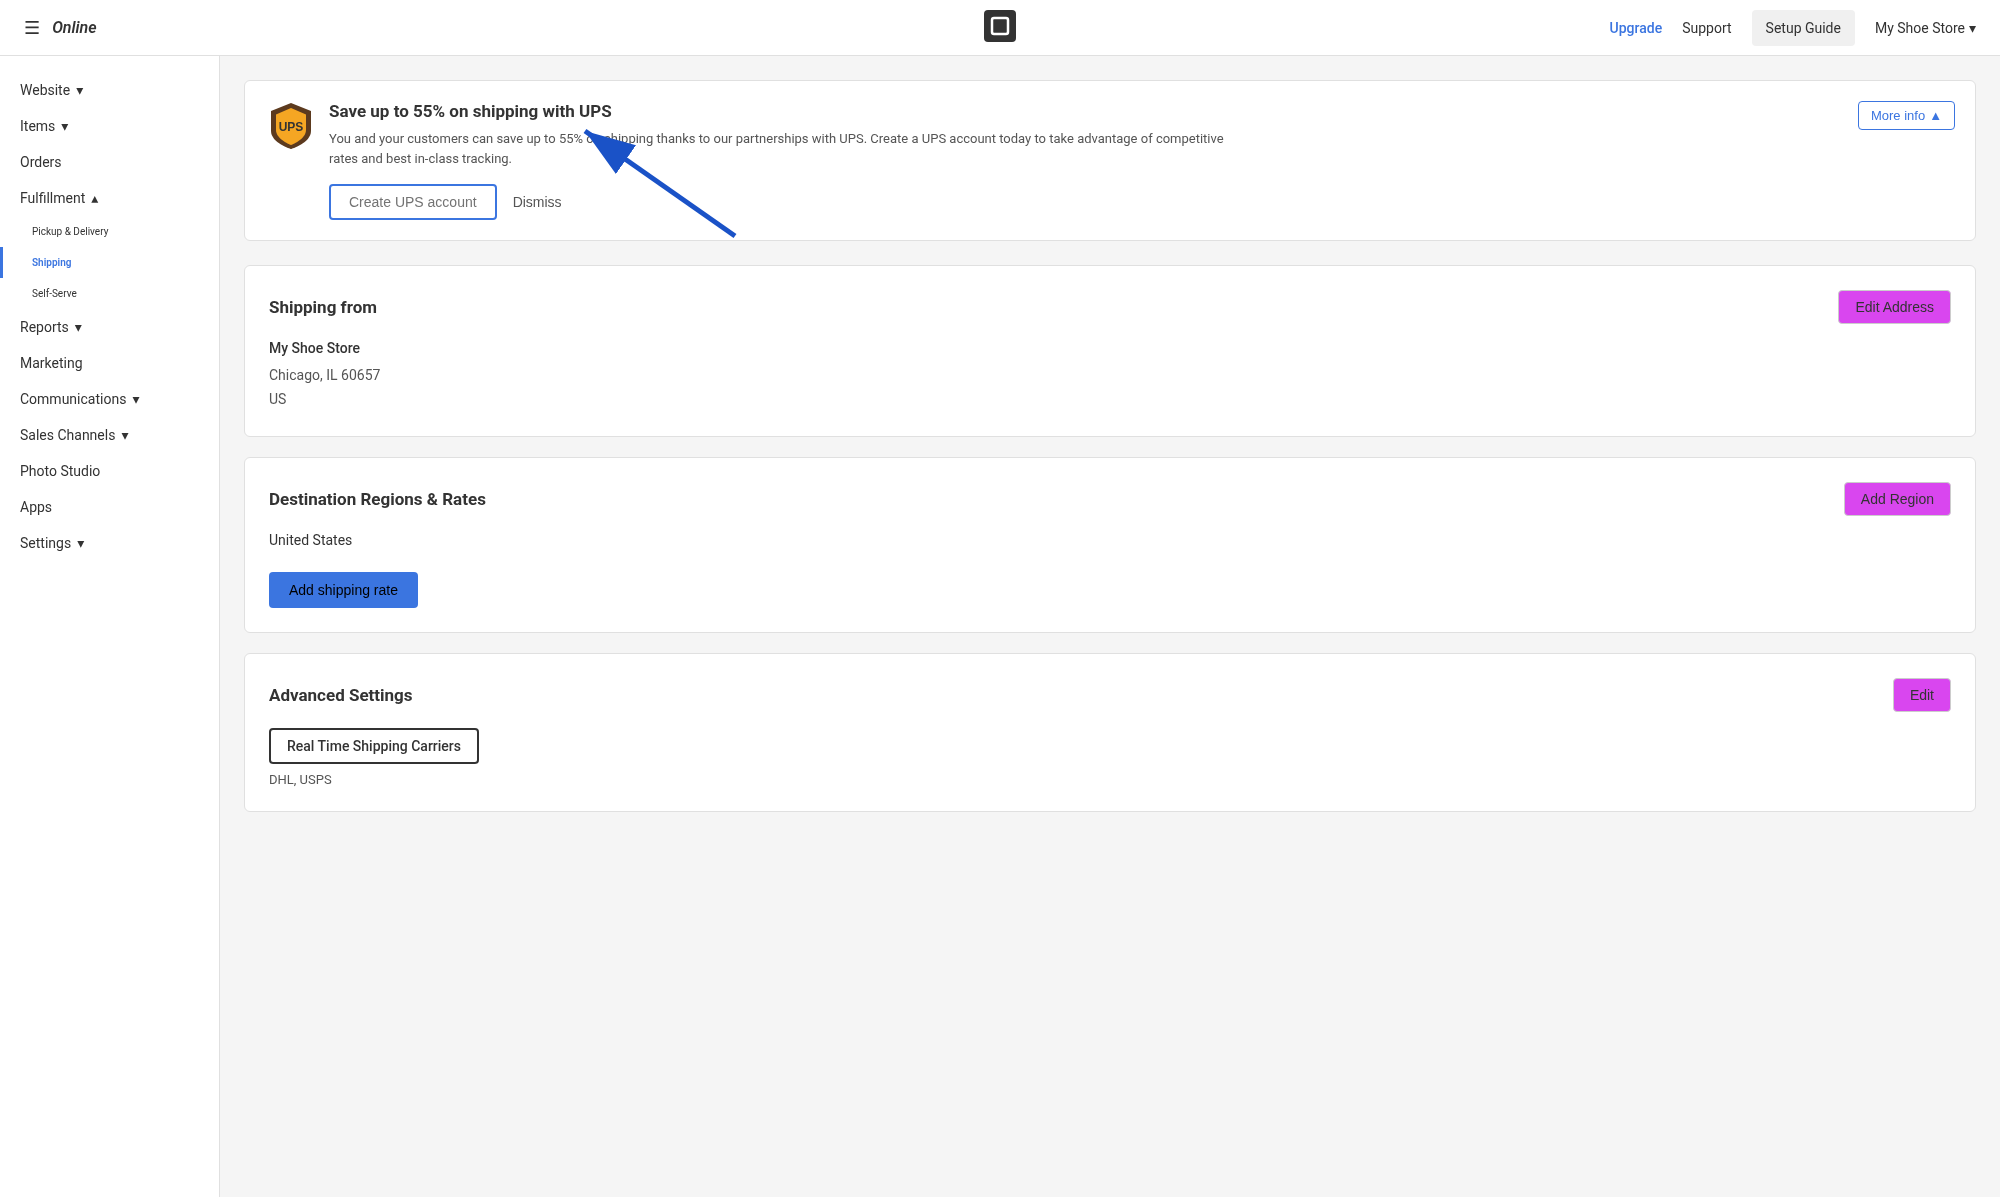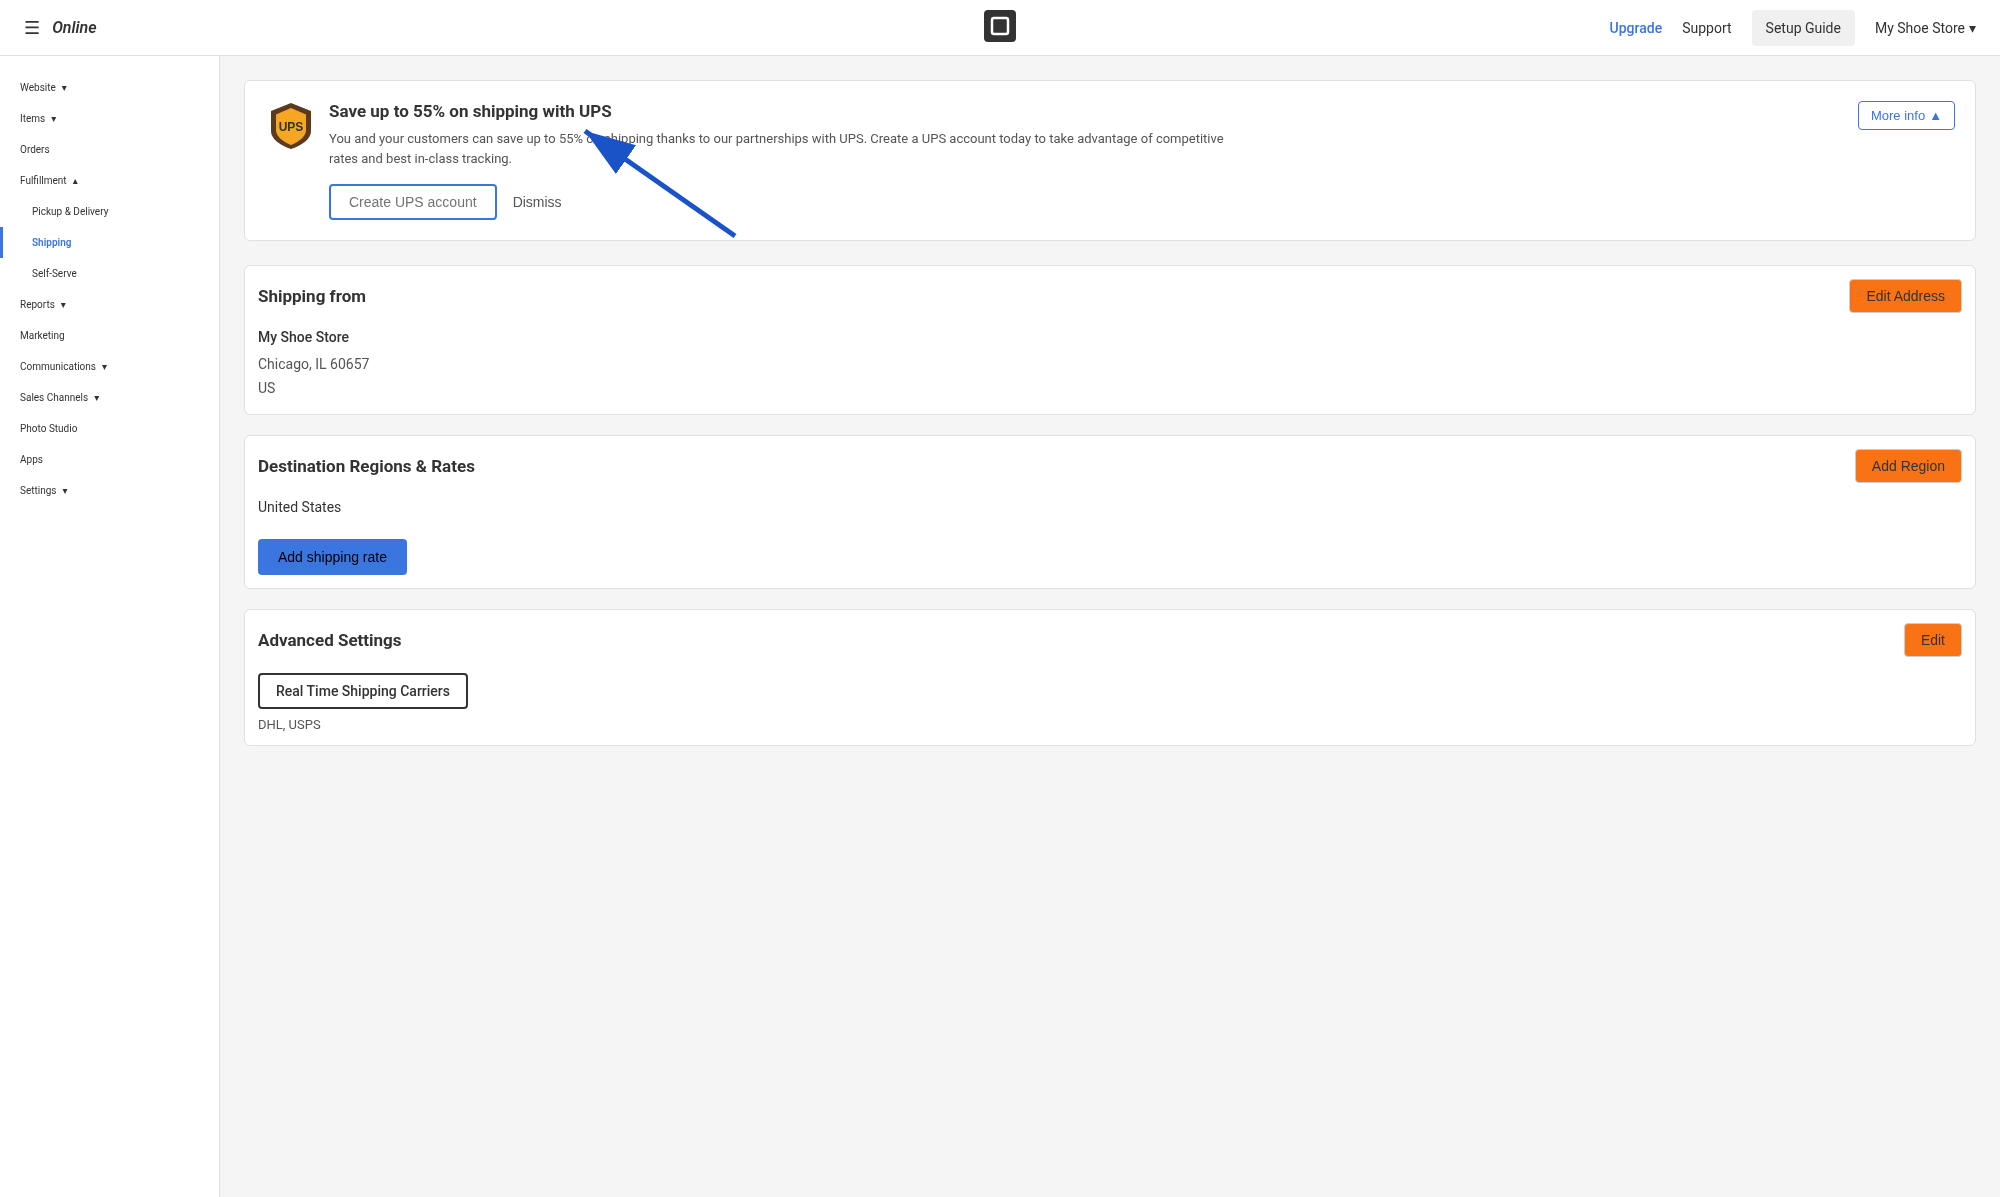--- a/index.html
+++ b/index.html
@@ -46,21 +46,21 @@
       top: 56px;
       bottom: 0;
       overflow-y: auto;
     }
     .sidebar-item {
       display: flex;
       align-items: center;
       padding: 10px 20px;
       cursor: pointer;
       color: #333;
-      font-size: 10px;
+      font-size: 14px;
       gap: 6px;
     }
     .sidebar-item.active { border-left: 3px solid #3b75e0; color: #3b75e0; font-weight: 600; padding-left: 17px; }
     .sidebar-item.sub { padding-left: 32px; font-size: 10px; }
     .sidebar-item.sub.active { padding-left: 29px; }
 
     
     .main-content {
       margin-left: 220px;
       flex: 1;
@@ -109,33 +109,33 @@
       cursor: pointer;
       font-size: 13px;
       display: flex; align-items: center; gap: 4px;
     }
 
     
     .section-card {
       background: #fff;
       border: 1px solid #e0e0e0;
       border-radius: 6px;
-      padding: 13px;
+      padding: 24px;
       margin-bottom: 20px;
     }
     .section-header {
       display: flex;
       justify-content: space-between;
       align-items: center;
       margin-bottom: 16px;
     }
     .section-title { font-size: 17px; font-weight: 700; }
     .btn-outline {
       border: 1px solid #ccc;
-      background: #f97316;
+      background: #d946ef;
       color: #333;
       padding: 8px 16px;
       border-radius: 4px;
       cursor: pointer;
       font-size: 14px;
     }
 
     .shipping-from-name { font-size: 14px; font-weight: 500; margin-bottom: 8px; }
     .shipping-from-addr { font-size: 14px; color: #555; line-height: 1.7; }
 

